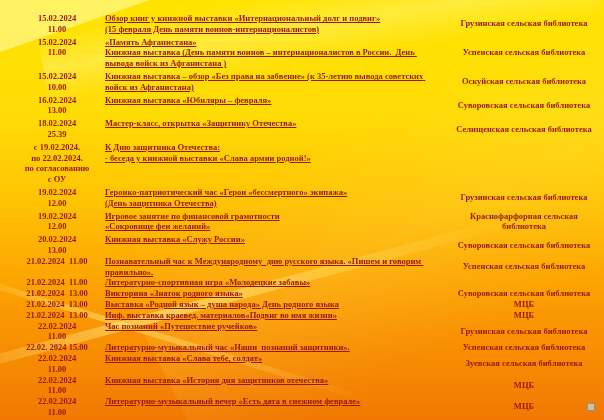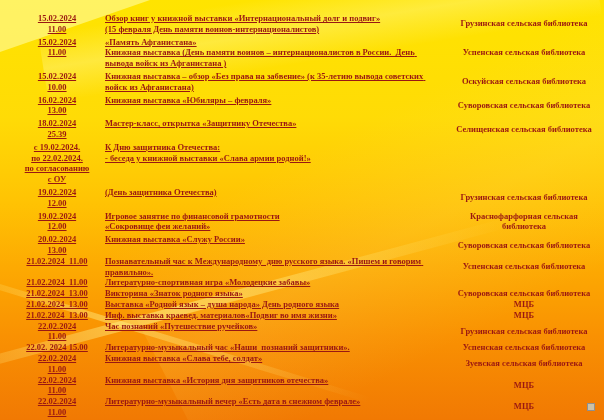--- a/index.html
+++ b/index.html
@@ -45,21 +45,21 @@
   .schedule{
     position:absolute;left:0;top:13px;width:604px;
     color:var(--text-color,#9a1712);
     font-weight:bold;
     font-size:8.5px;line-height:10.8px;
   }
   .row{display:grid;grid-template-columns:102px 342px 160px;}
   .row.mb{margin-bottom:2px;}
   .cell{min-width:0;}
   .cell .line{white-space:pre-wrap;}
-  .date{text-align:center;padding-left:12px;box-sizing:border-box;text-decoration:underline;}
+  .date{text-align:center;padding-left:12px;box-sizing:border-box;}
   .event{padding-left:3px;box-sizing:border-box;text-decoration:underline;}
   .event .line{white-space:pre-wrap;}
   .library{
     display:flex;flex-direction:column;justify-content:center;
     text-align:center;padding:0 4px;box-sizing:border-box;
   }
   .object-handle{
     position:absolute;left:587px;top:403px;
     width:6px;height:6px;
     background:#cdc1a6;
@@ -151,20 +151,21 @@
           <div class="line">К Дню защитника Отечества:</div>
           <div class="line">- беседа у книжной выставки «Слава армии родной!»</div>
         </div>
   </div>
       <div class="row mb">
     <div class="cell date">
           <div class="line">19.02.2024</div>
           <div class="line">12.00</div>
         </div>
     <div class="cell event">
+          <div class="line">Героико-патриотический час «Герои «бессмертного» экипажа»</div>
           <div class="line">(День защитника Отечества)</div>
         </div>
     <div class="cell library">
           <div class="line">Грузинская сельская библиотека</div>
         </div>
   </div>
       <div class="row mb">
     <div class="cell date">
           <div class="line">19.02.2024</div>
           <div class="line">12.00</div>

